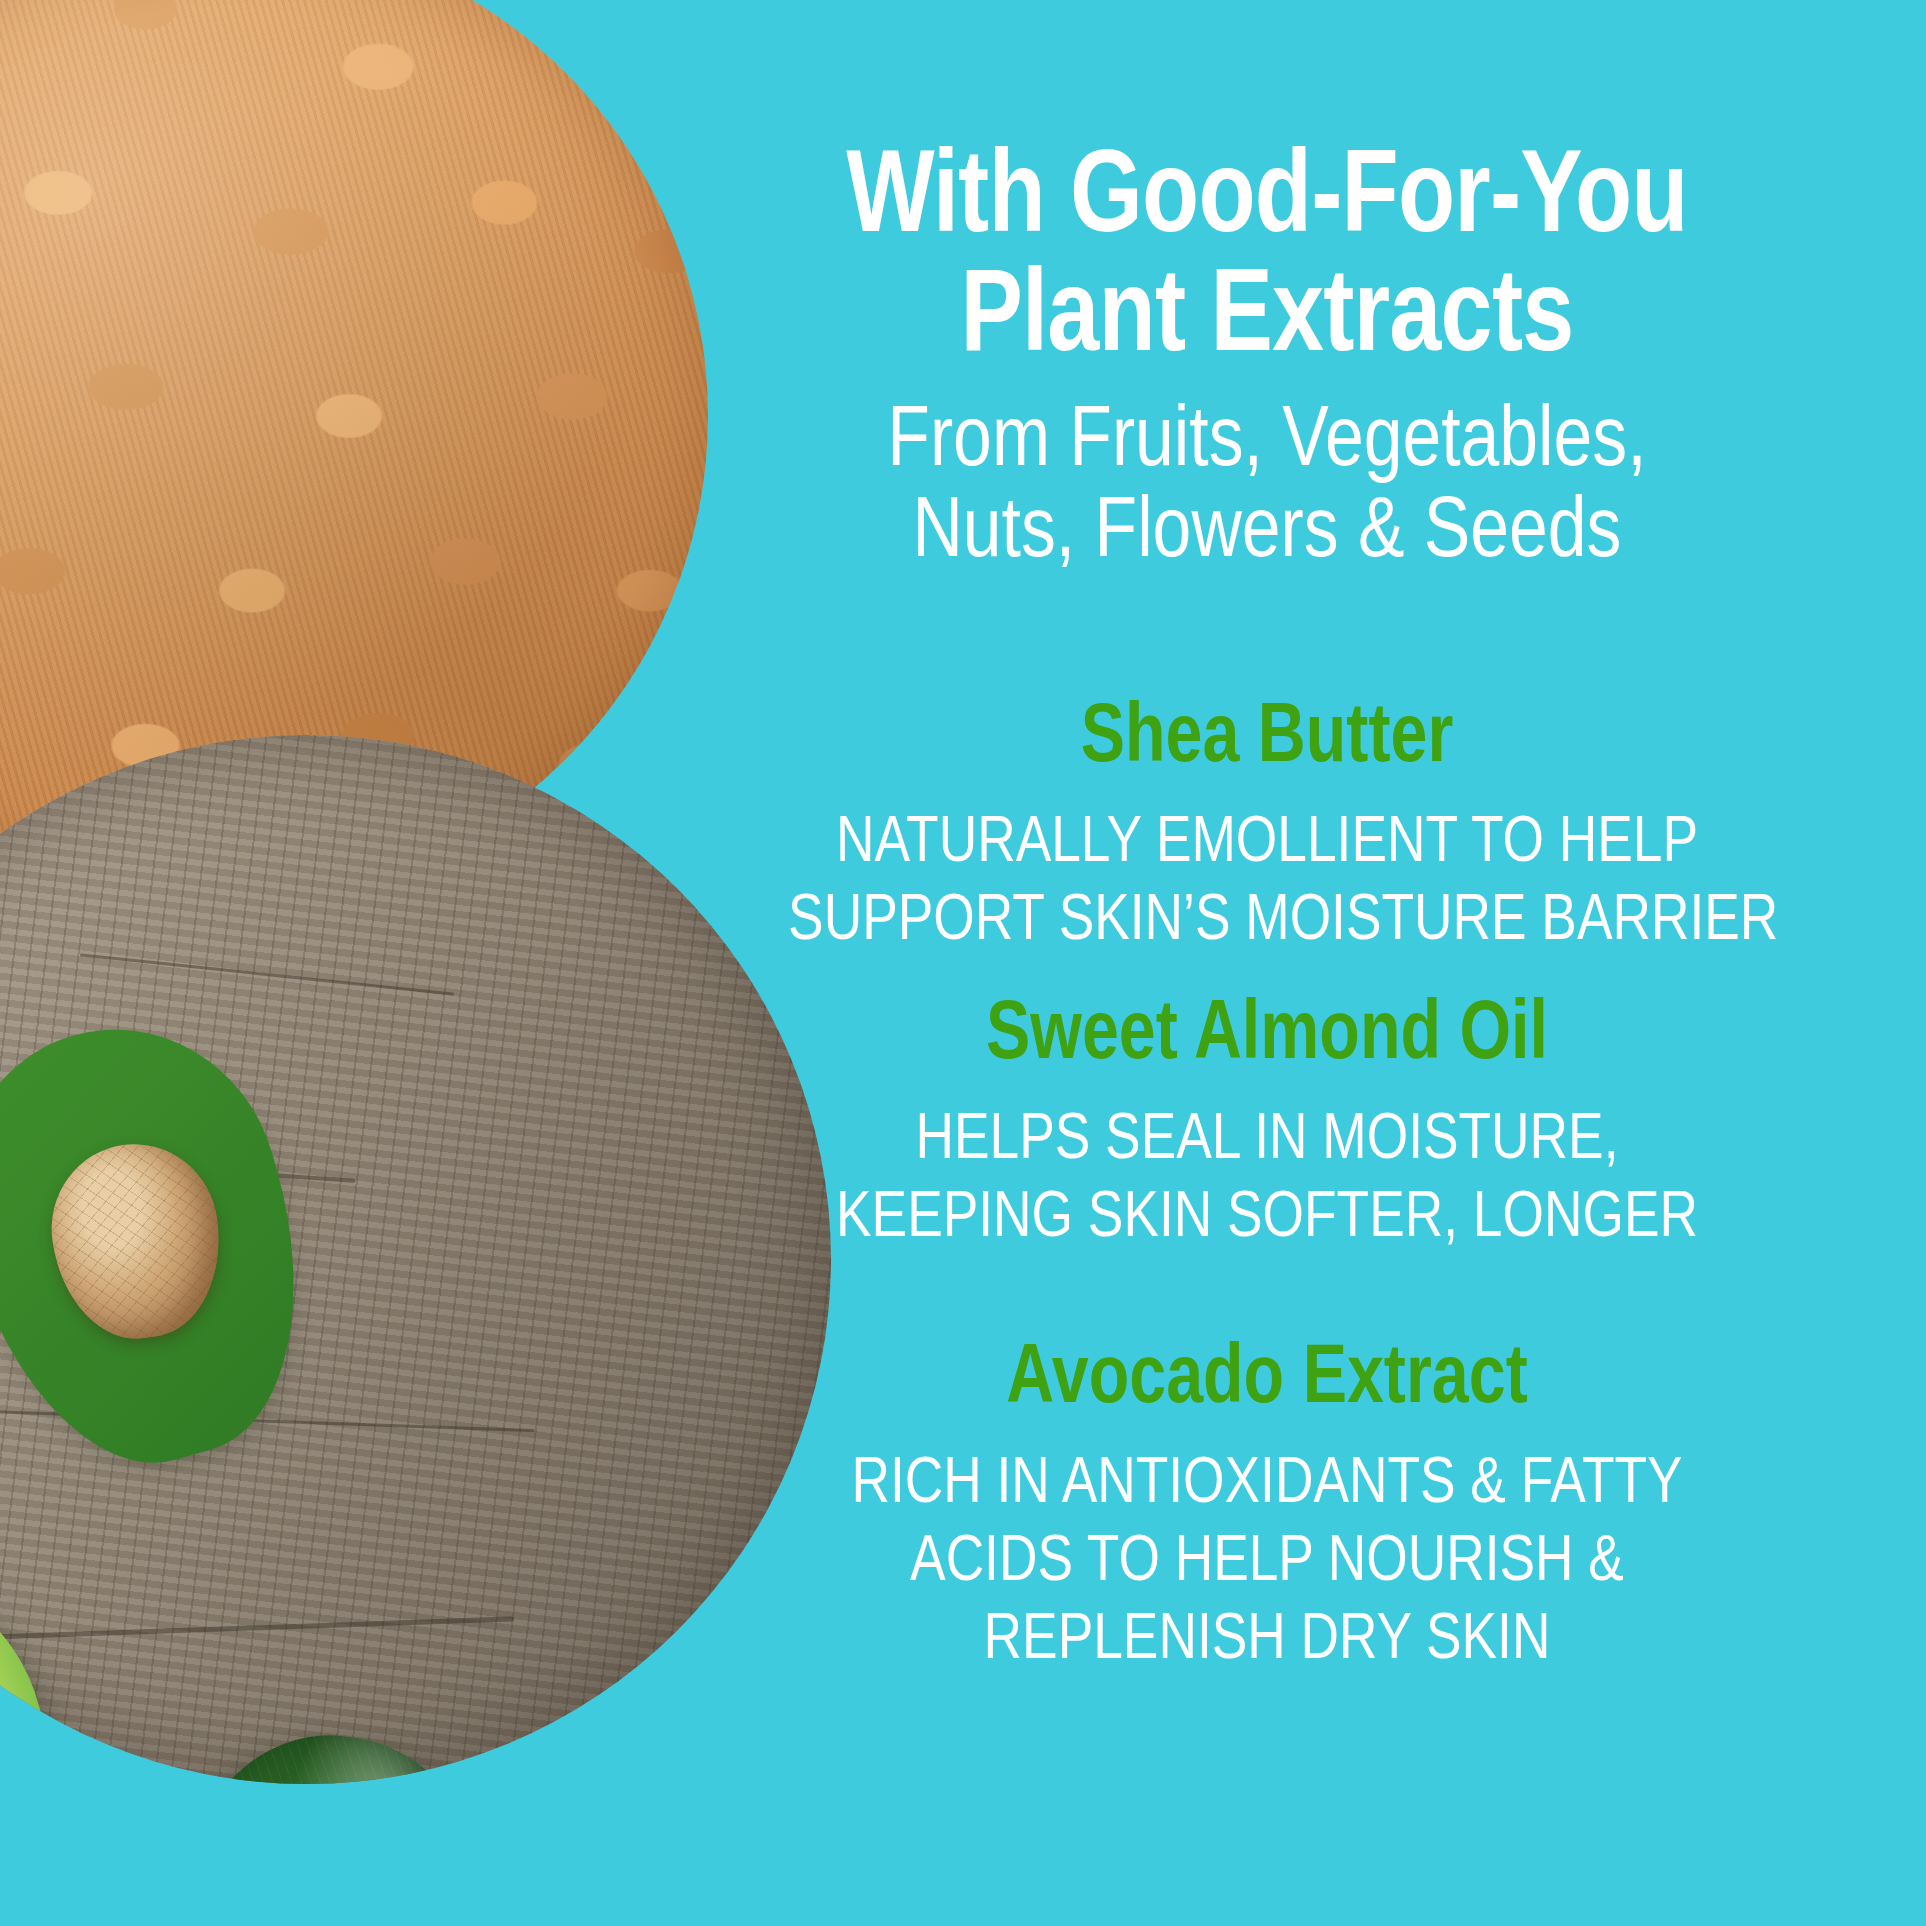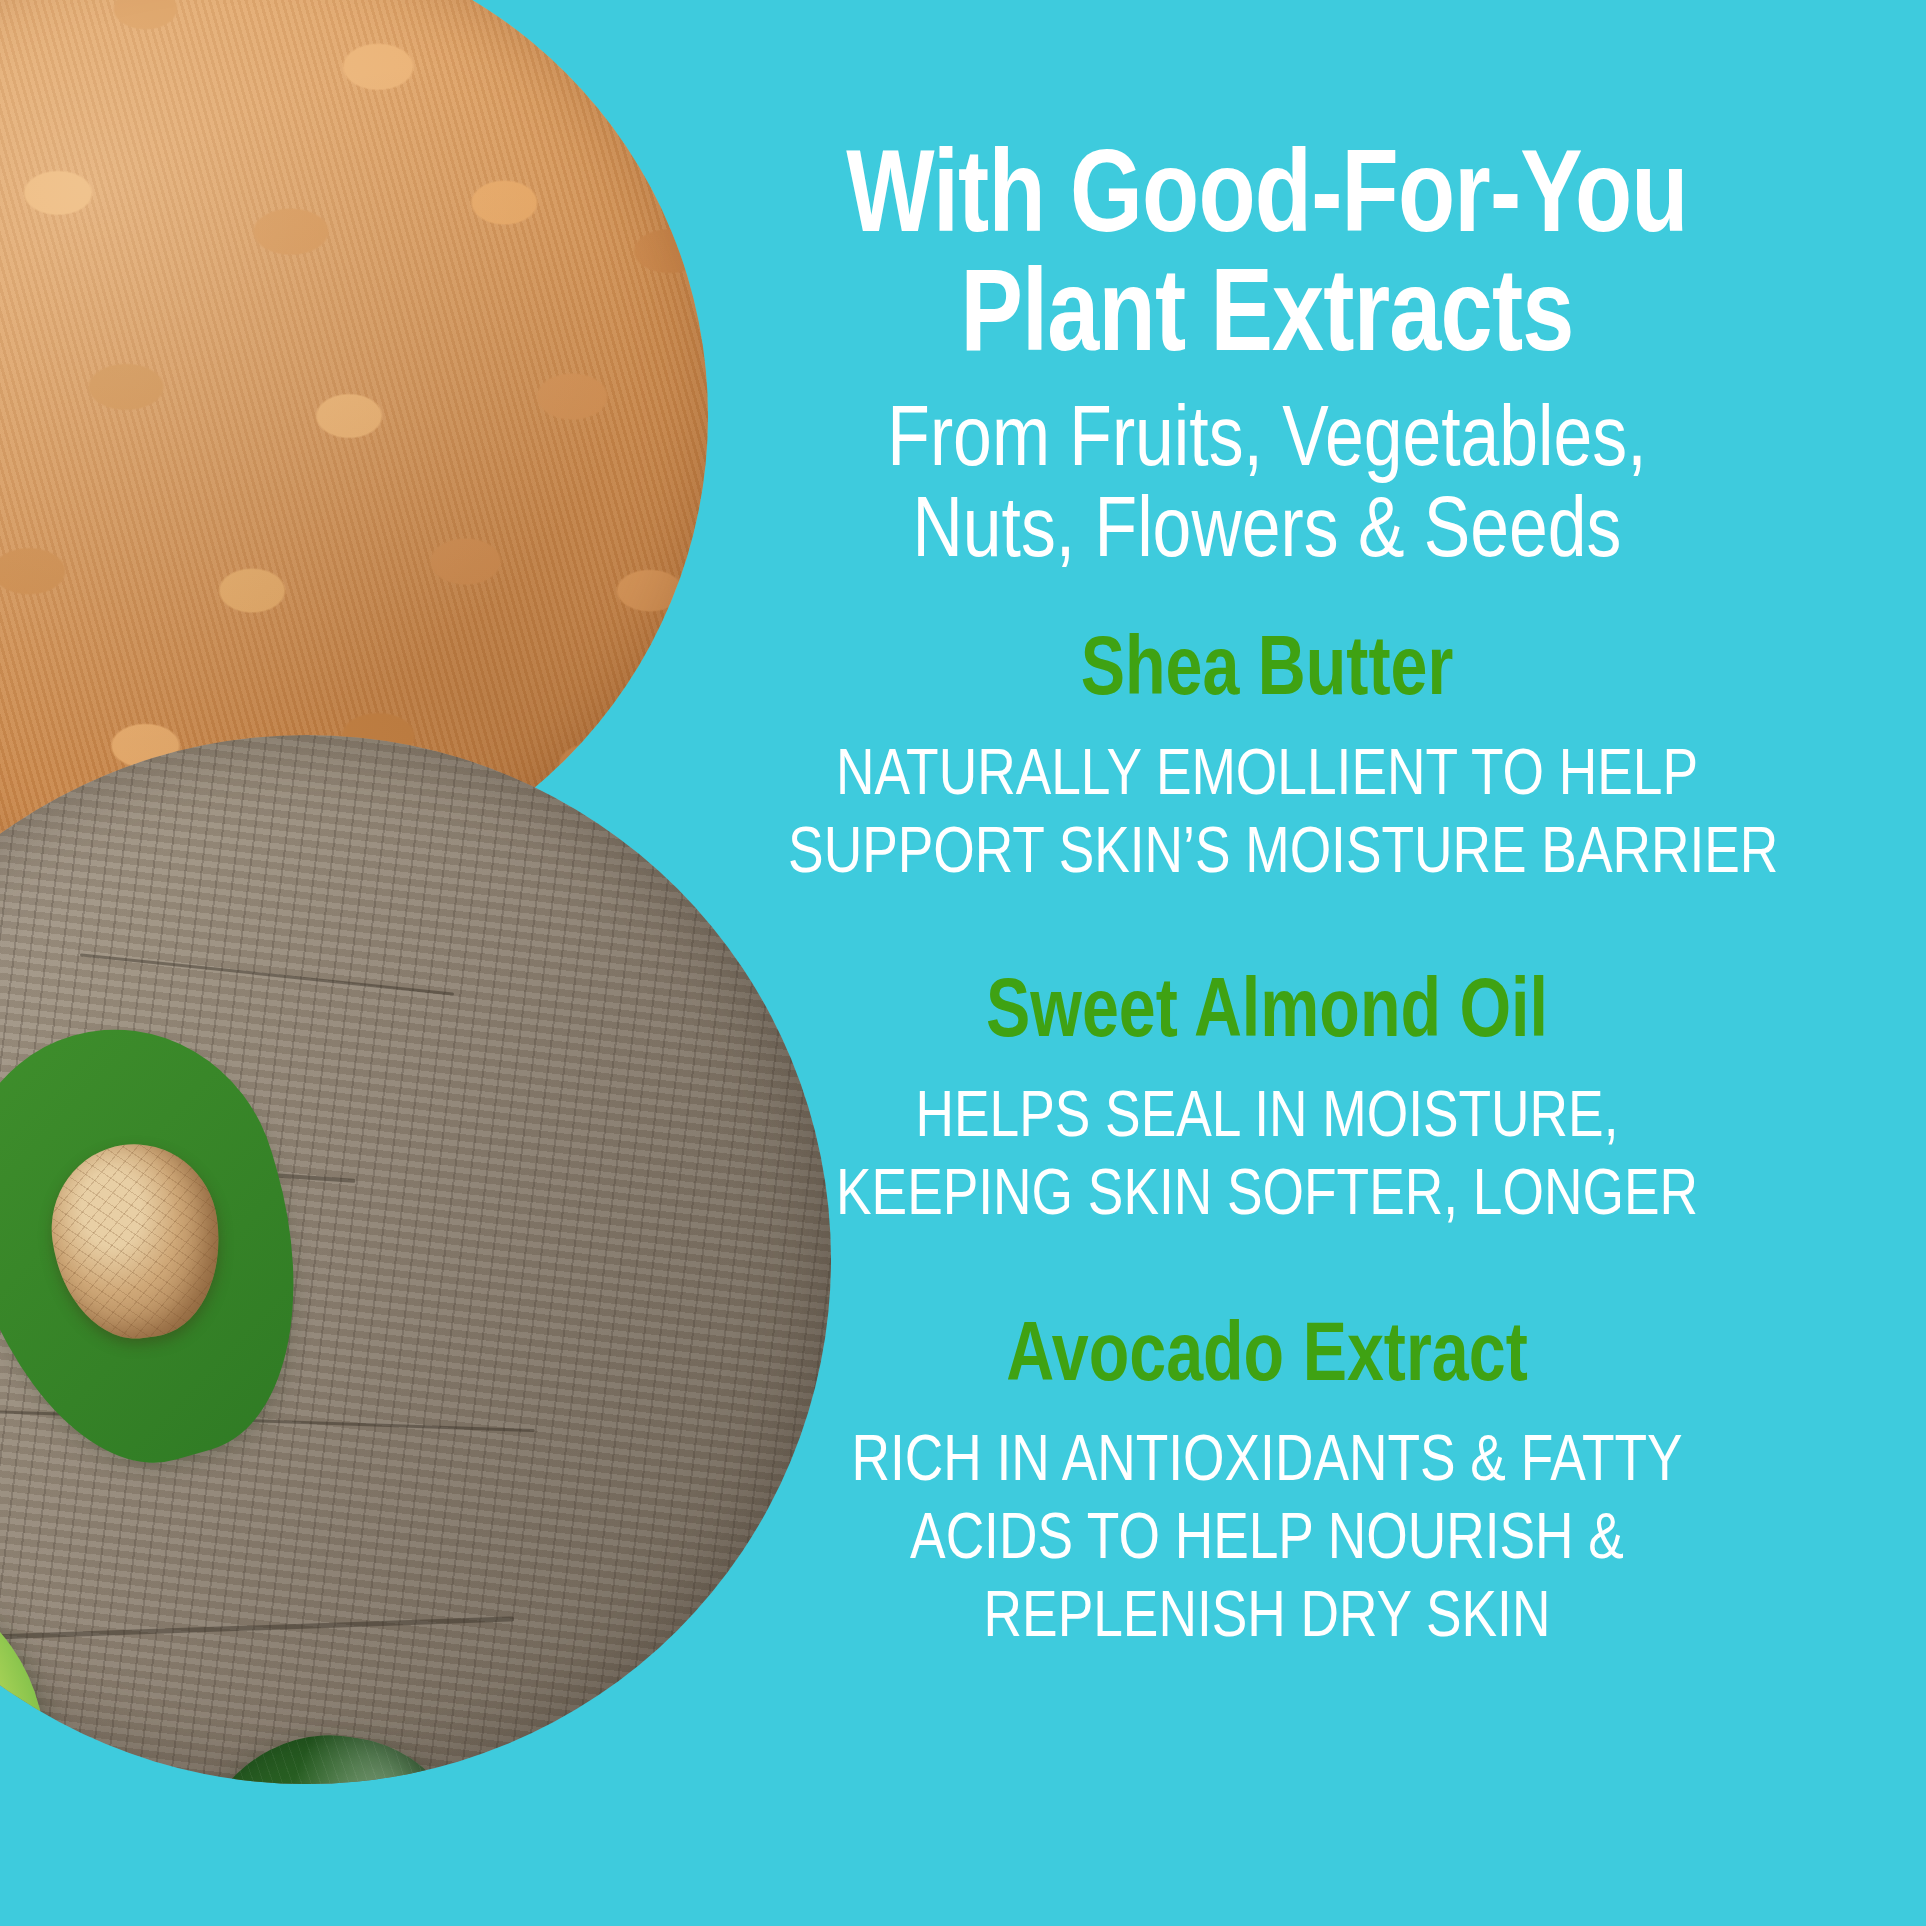--- a/index.html
+++ b/index.html
@@ -149,22 +149,22 @@
     transform:scaleX(.80);transform-origin:center center;
   }
   .ing-desc{
     margin-top:26px;
     font-size:65px;font-weight:400;line-height:1.20;
     white-space:nowrap;
     transform:scaleX(.82);transform-origin:center top;
   }
   .ing-desc span{display:block;}
 
-  #ing1{margin-top:51px;}
-  #ing2{margin-top:77px;}
+  #ing1{margin-top:118px;}
+  #ing2{margin-top:32px;}
   #ing3{margin-top:79px;text-align:center;}
 </style>
 </head>
 <body>
 
 <div id="stage">
 
   <div class="photo-circle" id="almonds">
     <div class="sheen"></div>
   </div>

